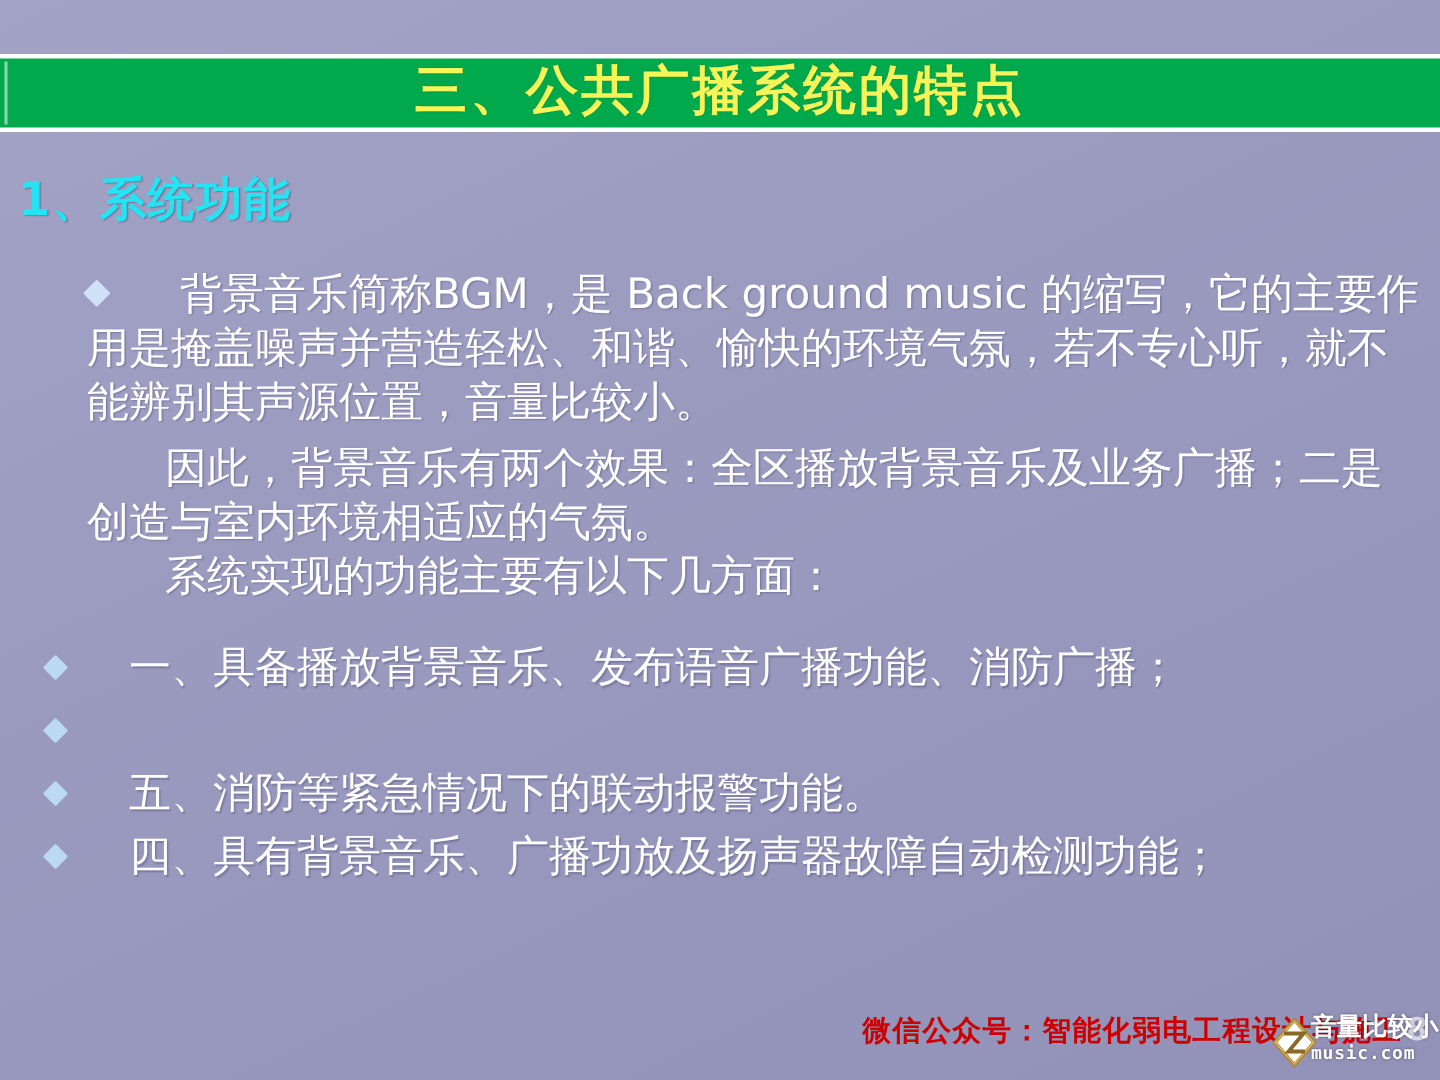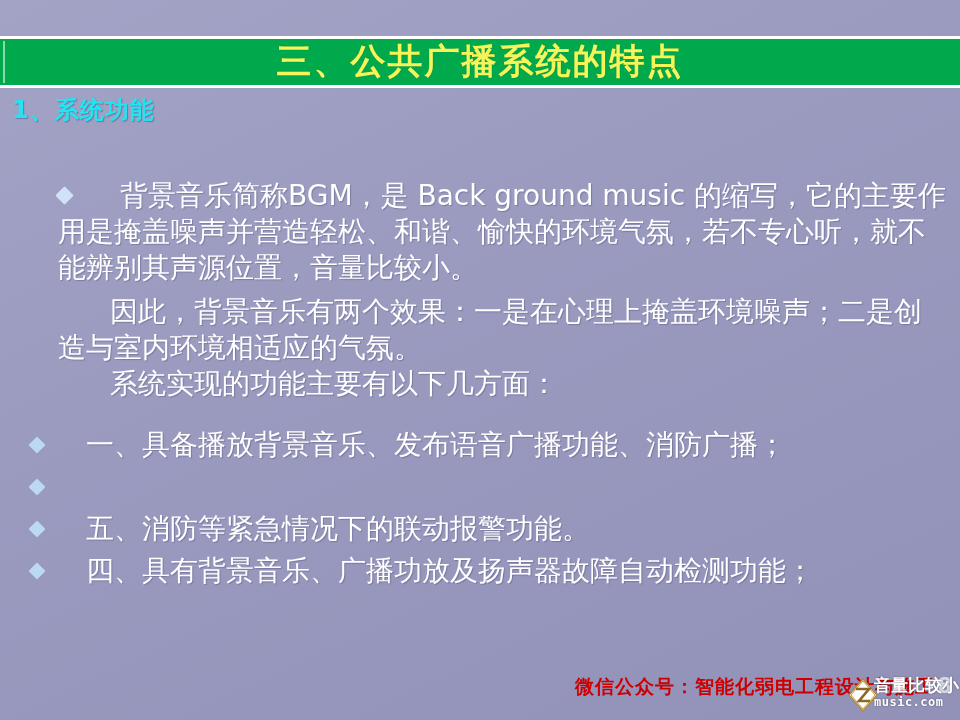--- a/index.html
+++ b/index.html
@@ -52,23 +52,23 @@
     line-height: 1;
     text-shadow: 0 0 1px rgba(0,0,0,0.25);
     white-space: nowrap;
     padding-bottom: 2px;
   }
 
   
   #section-heading {
     position: absolute;
     left: 12px;
-    top: 98px;
+    top: 118px;
     color: #22e4f2;
-    font-size: 24px;
+    font-size: 31px;
     font-weight: bold;
     letter-spacing: 1px;
     line-height: 1;
     white-space: nowrap;
     text-shadow: 1px 1px 1px rgba(40,40,80,0.35);
   }
 
   
   #body-area {
     position: absolute;
@@ -217,21 +217,21 @@
   <div id="body-area">
 
     <div class="para has-bullet">
       <span class="bullet"></span>
       <span class="ptext">背景音乐简称BGM，是 Back ground music 的缩写，它的主要作用是掩盖噪声并营造轻松、和谐、愉快的环境气氛，若不专心听，就不能辨别其声源位置，音量比较小。</span>
     </div>
 
     <div class="spacer-8"></div>
 
     <div class="para">
-      <span class="ptext">因此，背景音乐有两个效果：一是在心理上掩盖环境噪声；二是创造与室内环境相适应的气氛。</span>
+      <span class="ptext">因此，背景音乐有两个效果：全区播放背景音乐及业务广播；二是创造与室内环境相适应的气氛。</span>
     </div>
 
     <div class="para">
       <span class="ptext">系统实现的功能主要有以下几方面：</span>
     </div>
 
   </div>
 
   <div id="feature-list">
 

